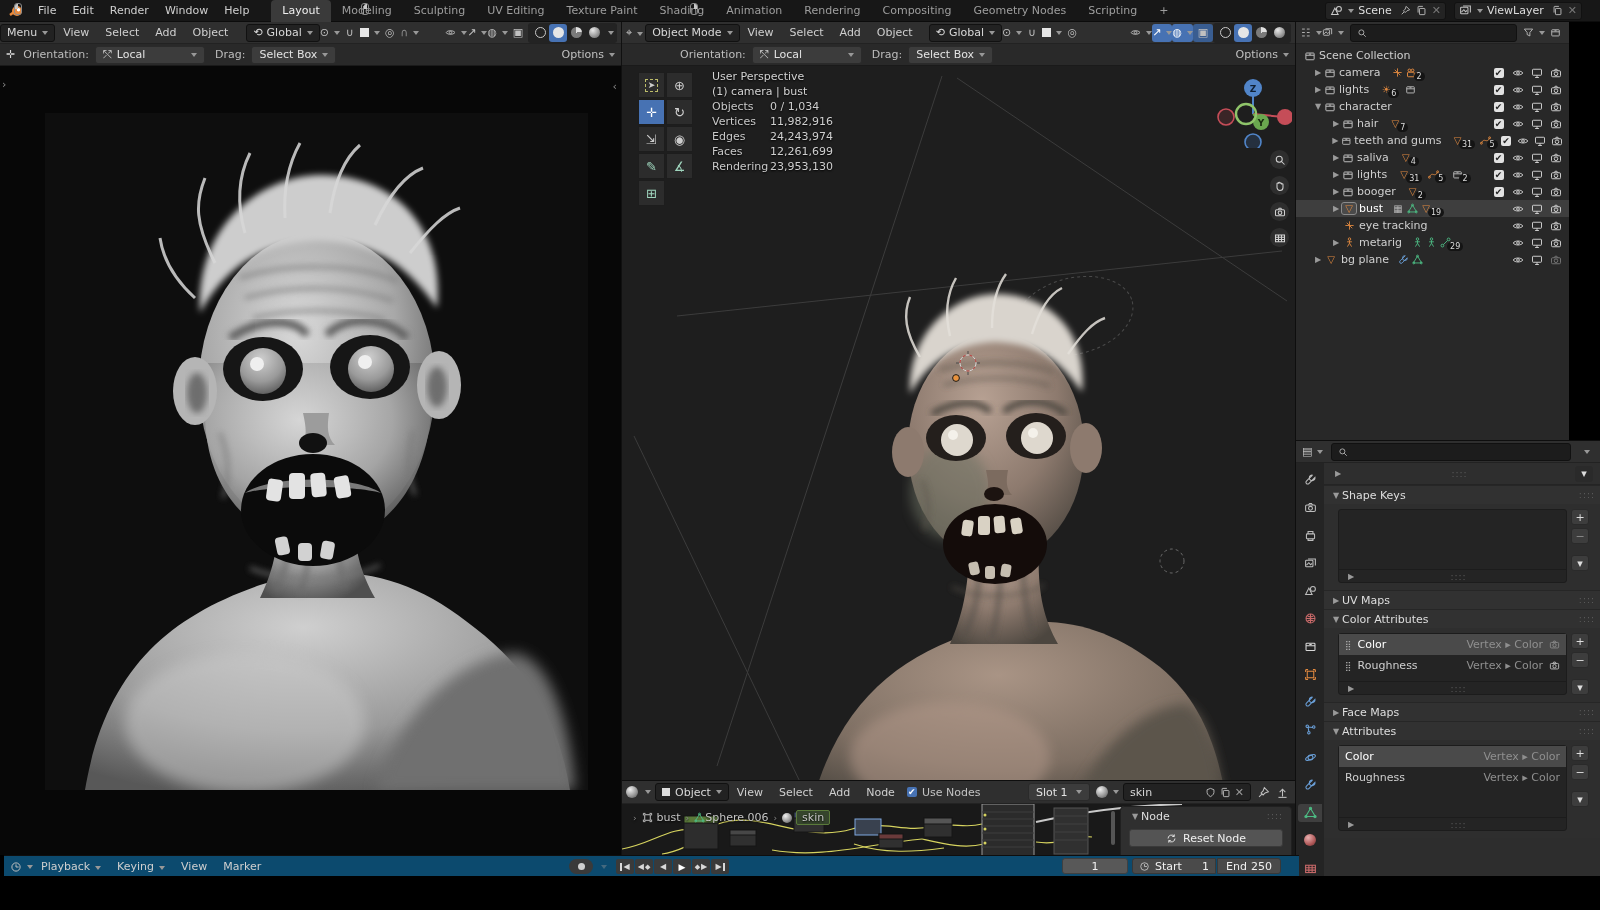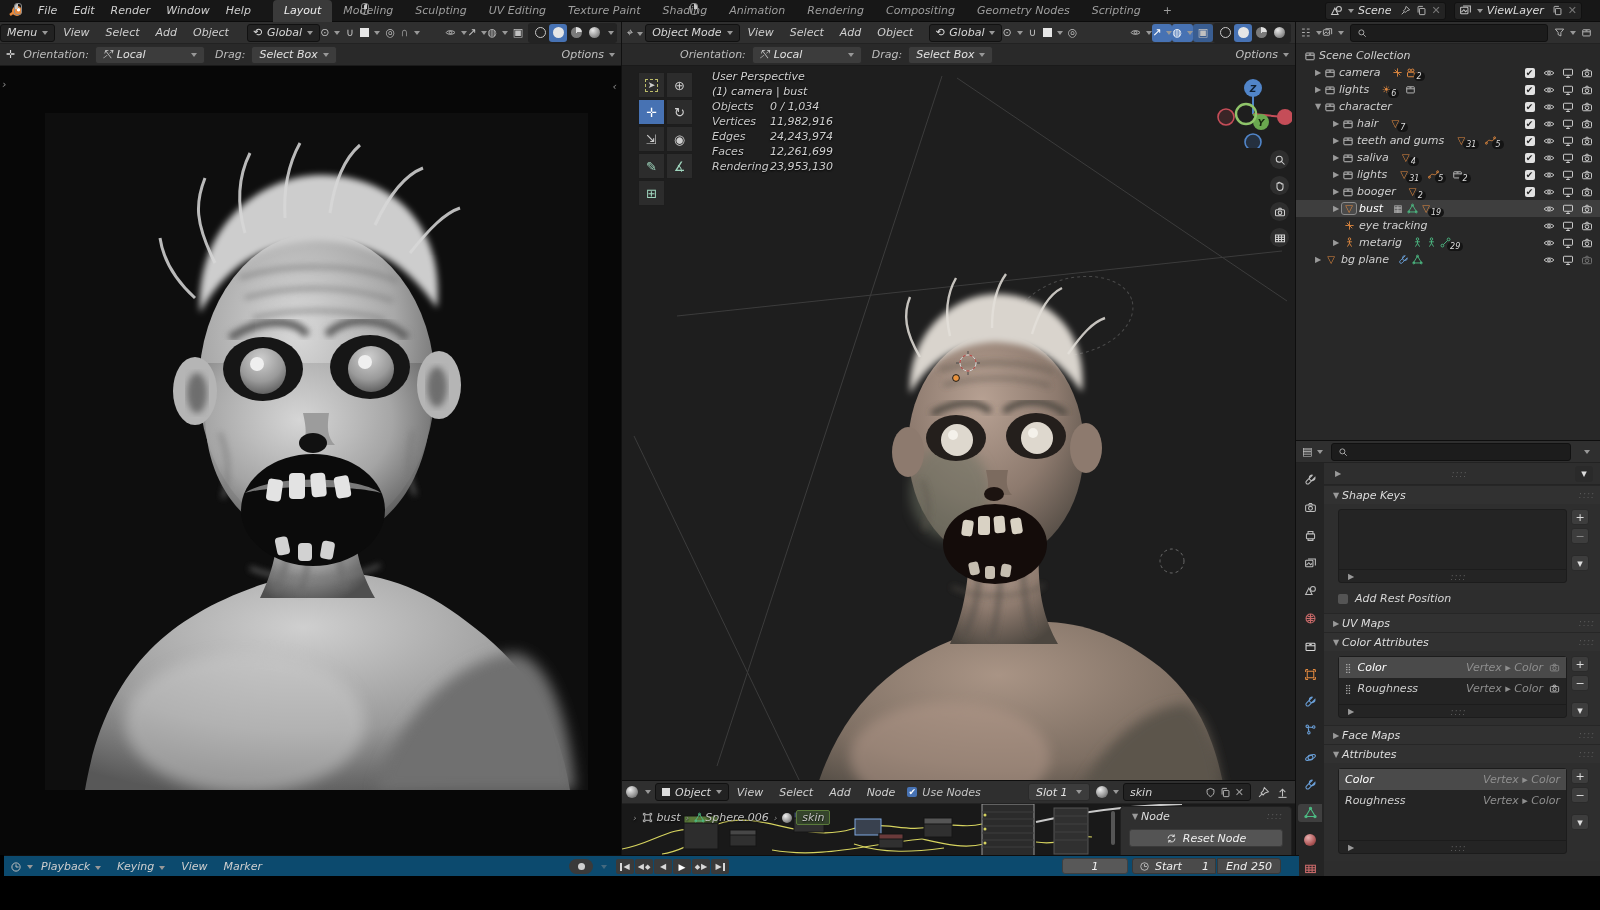--- a/index.html
+++ b/index.html
@@ -1,18 +1,18 @@
 <!DOCTYPE html>
 <html><head>
 <meta charset="utf-8">
 <style>
   * { margin:0; padding:0; box-sizing:border-box; user-select:none; }
   html,body { background:#000; }
   body { font-family:"DejaVu Sans","Liberation Sans",sans-serif; }
-  #app { position:relative; width:1600px; height:910px; background:#000; overflow:hidden; font-size:11px; color:#c3c3c3;font-style:italic; }
+  #app { position:relative; width:1600px; height:910px; background:#000; overflow:hidden; font-size:11px; color:#c3c3c3; }
 
   
   .row { display:flex; align-items:center; }
   .grow { flex:1; }
   .car { width:0;height:0;border-left:3px solid transparent;border-right:3px solid transparent;border-top:4px solid #989898; display:inline-block; margin-left:5px; }
   .menu { padding:0 8px; color:#cfcfcf; cursor:default; }
   .pill { background:#222; border:1px solid #111; border-radius:3px; height:18px; display:flex; align-items:center; padding:0 6px; color:#d8d8d8; }
   .pill2 { background:#3c3c3c; border:1px solid #2a2a2a; border-radius:3px; height:18px; display:flex; align-items:center; padding:0 7px; color:#e2e2e2; }
   .ibtn { height:18px; min-width:20px; display:flex; align-items:center; justify-content:center; border-radius:3px; color:#c0c0c0; }
   .i { display:inline-block; vertical-align:middle; }
@@ -27,21 +27,21 @@
   .tab { padding:2px 11px; color:#9e9e9e; border-radius:4px 4px 0 0; height:22px; display:flex; align-items:center; }
   .tab.active { background:#3a3a3a; color:#efefef; }
   .idblock { display:flex; align-items:center; background:#232323; border:1px solid #111; border-radius:3px; height:18px; padding:0 4px; margin-left:8px; }
   .idblock .name { margin:0 8px 0 4px; color:#ddd; }
 
   
   .region { position:absolute; overflow:hidden; }
   #vpL { left:0; top:22px; width:622px; height:833px; background:#070707; border-right:1px solid #101010; }
   #vpM { left:622px; top:22px; width:673px; height:758px; background:#1e1e1e; }
   #shader { left:622px; top:780px; width:673px; height:75px; background:#191919; border-top:1px solid #0e0e0e; }
-  #outliner { left:1295px; top:22px; width:305px; height:418px; background:#282828; border-left:1px solid #0e0e0e; }
+  #outliner { left:1295px; top:22px; width:274px; height:418px; background:#282828; border-left:1px solid #0e0e0e; }
   #props { left:1295px; top:440px; width:305px; height:436px; background:#2d2d2d; border-left:1px solid #0e0e0e; border-top:1px solid #0e0e0e; }
   #timeline { left:4px; top:855px; width:1295px; height:21px; background:#0c4a6e; border-top:1px solid #0e0e0e; }
   #statusbar { left:0; top:876px; width:1600px; height:17px; background:#202020; border-top:1px solid #0c0c0c; display:flex; align-items:center; color:#9a9a9a; }
 
   .vhead { height:22px; background:#2f2f2f; display:flex; align-items:center; padding:0 4px; border-bottom:1px solid #222; }
   .vtool { height:22px; background:#292929; display:flex; align-items:center; padding:0 6px; border-bottom:1px solid #1a1a1a; color:#bdbdbd; }
   .shadeset { display:flex; align-items:center; gap:0; background:#232323; border-radius:3px; padding:1px 3px; }
   .shadeset .ibtn { min-width:18px; }
   .sball { width:11px; height:11px; border-radius:50%; }
   .sb-wire { border:1.4px solid #c9c9c9; background:transparent; }
@@ -1326,24 +1326,20 @@
               <span class="disc">▶</span>
               <span class="grow" style="text-align:center"><span class="grip">::::</span></span>
             </div>
         </div>
         <div class="sidecol">
           <div class="sbtn">+</div>
           <div class="sbtn" style="color:#8a8a8a">−</div>
           <div class="sbtn" style="margin-top:8px">▾</div>
         </div>
       </div>
-      <div class="row" style="padding:2px 8px 8px 14px">
-        <span class="cb" style="background:#545454"></span>
-        <span style="margin-left:7px;color:#d6d6d6">Add Rest Position</span>
-      </div>
 
       <div class="panelhead">
         <span class="disc">▶</span>
         <span>UV Maps</span>
         <span class="grow"></span>
           <span class="grip">::::</span>
       </div>
 
       <div class="panelhead">
         <span class="disc">▼</span>

